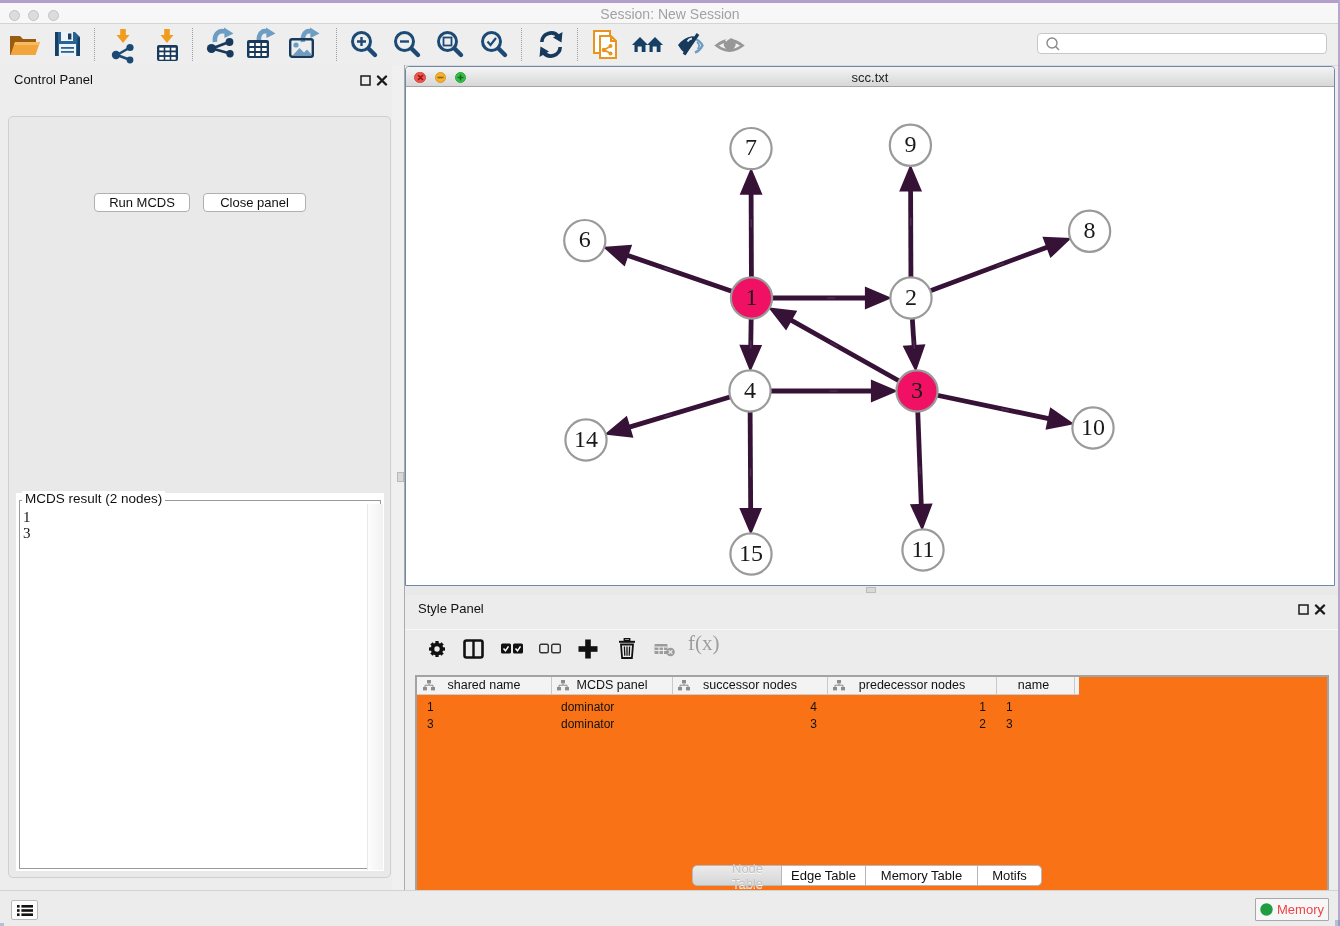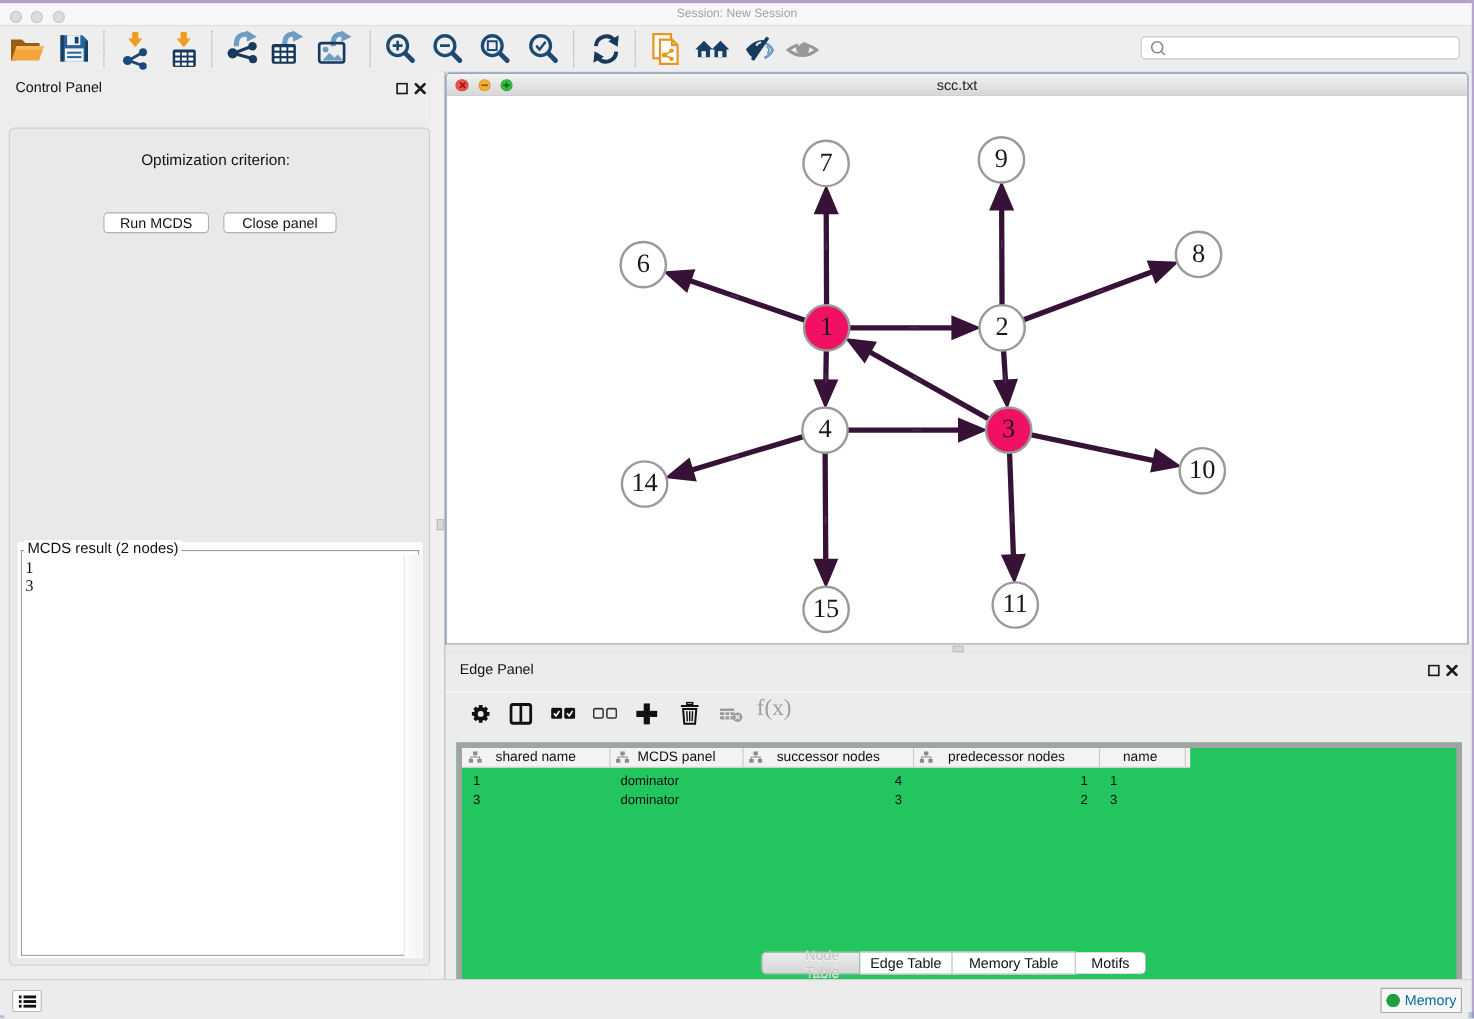--- a/index.html
+++ b/index.html
@@ -1,20 +1,20 @@
 <!DOCTYPE html>
 <html><head><meta charset="utf-8"><style>
 html,body{margin:0;padding:0;}
 body{width:1340px;height:926px;position:relative;background:#ededed;
   font-family:"Liberation Sans",sans-serif;overflow:hidden;}
 .abs{position:absolute;}
 .purple{left:0;top:0;width:1340px;height:3px;background:#b39dcb;}
 .titlebar{left:0;top:3px;width:1340px;height:20px;background:#f7f7f7;border-bottom:1px solid #d4d4d4;}
 .tl{position:absolute;top:7px;width:11px;height:11px;border-radius:50%;background:#dcdcdc;border:1px solid #c3c3c3;box-sizing:border-box;}
-.apptitle{left:0;top:6px;width:1340px;text-align:center;font-size:11px;color:#a2a2a2;}
+.apptitle{left:0;top:6px;width:1340px;text-align:center;font-size:14px;color:#a2a2a2;}
 .toolbar{left:0;top:24px;width:1340px;height:41px;background:#eeeeee;border-bottom:1px solid #d9d9d9;}
 .tsep{position:absolute;top:4px;height:33px;width:0;border-left:1px dotted #9f9f9f;}
 .ticon{position:absolute;top:0;height:41px;display:flex;align-items:center;justify-content:center;}
 .search{left:1037px;top:33px;width:290px;height:21px;background:#fff;border:1px solid #c8c8c8;border-radius:4px;box-sizing:border-box;}
 
 .cp{left:0;top:65px;width:392px;height:825px;background:#ededed;}
 .cptitle{left:14px;top:72px;font-size:13px;color:#111;}
 .cpcontent{left:8px;top:116px;width:383px;height:762px;background:#e9e9e9;border:1px solid #cfcfcf;border-radius:5px;box-sizing:border-box;}
 .tabs{top:96px;height:21px;display:flex;font-size:13px;}
 .tab{border:1px solid #b8b8b8;border-left:none;background:#fff;color:#111;display:flex;align-items:center;justify-content:center;box-sizing:border-box;}
@@ -37,29 +37,29 @@
 .nettitle{position:absolute;left:0;top:0;width:100%;height:20px;background:linear-gradient(#f4f4f4,#d7d7d7);border-bottom:1px solid #a5a5a5;border-radius:3px 3px 0 0;box-sizing:border-box;}
 .nettext{position:absolute;left:0;top:3px;width:100%;text-align:center;font-size:13px;color:#222;}
 .light{position:absolute;top:4.5px;width:11.5px;height:11.5px;border-radius:50%;box-sizing:border-box;}
 
 .hdivider{left:405px;top:586px;width:935px;height:9px;background:#e9e9e9;}
 .hhandle{left:866px;top:587px;width:10px;height:6px;background:#d8d8d8;border:1px solid #bcbcbc;box-sizing:border-box;}
 
 .tp{left:405px;top:595px;width:935px;height:295px;background:#ececec;}
 .tptitle{position:absolute;left:13px;top:6px;font-size:13px;color:#111;}
 .tptoolbar{position:absolute;left:0;top:34px;width:100%;height:31px;border-top:1px solid #f8f8f8;}
-.tbl{position:absolute;left:10px;top:80px;width:914px;height:220px;background:#22c55e;border:5px solid #a3a3a3;box-sizing:border-box;}
+.tbl{position:absolute;left:10px;top:80px;width:914px;height:220px;background:#f97316;border:2px solid #a3a3a3;box-sizing:border-box;}
 .thead{position:absolute;left:0;top:0;height:18px;background:#f3f3f3;border-bottom:1px solid #cccccc;box-sizing:border-box;font-size:12.5px;color:#111;}
 .thcell{position:absolute;top:0;height:17px;border-right:1px solid #c9c9c9;box-sizing:border-box;text-align:center;line-height:17px;}
 .trow{position:absolute;font-size:12px;color:#111;height:17px;line-height:17px;}
 .btabs{top:865px;height:21px;display:flex;font-size:13px;}
 
 .statusbar{left:0;top:890px;width:1340px;height:36px;background:#ececec;border-top:1px solid #d2d2d2;box-sizing:border-box;}
 .listbtn{position:absolute;left:11px;top:9px;width:27px;height:20px;background:#fcfcfc;border:1px solid #b9b9b9;border-radius:2px;box-sizing:border-box;display:flex;align-items:center;justify-content:center;}
-.membtn{position:absolute;left:1255px;top:7px;width:74px;height:23px;background:#f7f7f7;border:1px solid #a8a8a8;border-radius:1px;box-sizing:border-box;font-size:12px;color:#0369a1;display:flex;align-items:center;justify-content:center;gap:4px;}
+.membtn{position:absolute;left:1255px;top:7px;width:74px;height:23px;background:#f7f7f7;border:1px solid #a8a8a8;border-radius:1px;box-sizing:border-box;font-size:12px;color:#ef4444;display:flex;align-items:center;justify-content:center;gap:4px;}
 </style></head>
 <body>
 <div class="abs purple"></div>
 <div class="abs titlebar">
   <div class="tl" style="left:9px;"></div>
   <div class="tl" style="left:28px;"></div>
   <div class="tl" style="left:48px;"></div>
 </div>
 <div class="abs apptitle">Session: New Session</div>
 <div class="abs toolbar" id="toolbar">
@@ -224,21 +224,20 @@
     </svg>
   </div>
 
 <div class="abs cp">
   <div class="abs cptitle" style="position:absolute;left:14px;top:7px;">Control Panel</div>
   <svg style="position:absolute;left:360px;top:10px;" width="30" height="12">
     <rect x="1" y="1" width="9" height="9" fill="none" stroke="#1a1a1a" stroke-width="1.5"></rect>
     <path d="M18 1.5 L26 9.5 M26 1.5 L18 9.5" stroke="#1a1a1a" stroke-width="2.4" stroke-linecap="round"></path>
   </svg>
   <div class="abs cpcontent" style="top:51px;"></div>
-  <div class="abs optlabel" style="position:absolute;top:72px;left:0;">Optimization criterion:</div>
   <div class="abs btn" style="position:absolute;left:94px;top:128px;width:96px;">Run MCDS</div>
   <div class="abs btn" style="position:absolute;left:203px;top:128px;width:103px;">Close panel</div>
   <div class="abs resultbox" style="position:absolute;top:428px;">
     <div class="fieldset"></div>
     <div class="legend">MCDS result (2 nodes)</div>
     <div class="resitems">1<br>3</div>
     <div class="scrolltrack"></div>
   </div>
 </div>
 <div class="abs vdivider"></div>
@@ -332,21 +331,21 @@
             <line x1="513.8" y1="359.5" x2="514.2" y2="367.5"></line>
           </g>
   </g>
       </g>
   </svg>
 </div>
 <div class="abs hdivider"></div>
 <div class="abs hhandle"></div>
 
 <div class="abs tp" id="tablepanel">
-  <div class="tptitle">Edge Panel</div>
+  <div class="tptitle">Style Panel</div>
   <svg style="position:absolute;left:893px;top:9px;" width="30" height="12">
     <rect x="1" y="1" width="9" height="9" fill="none" stroke="#1a1a1a" stroke-width="1.5"></rect>
     <path d="M18 1.5 L26 9.5 M26 1.5 L18 9.5" stroke="#1a1a1a" stroke-width="2.4" stroke-linecap="round"></path>
   </svg>
   <div class="tptoolbar" id="tptools">
 
     <svg style="position:absolute;left:23px;top:10px;" width="18" height="18" viewBox="0 0 18 18">
       <g fill="#111">
           <circle cx="9" cy="9" r="6.3"></circle>
       <g stroke="#111" stroke-width="3.3">

